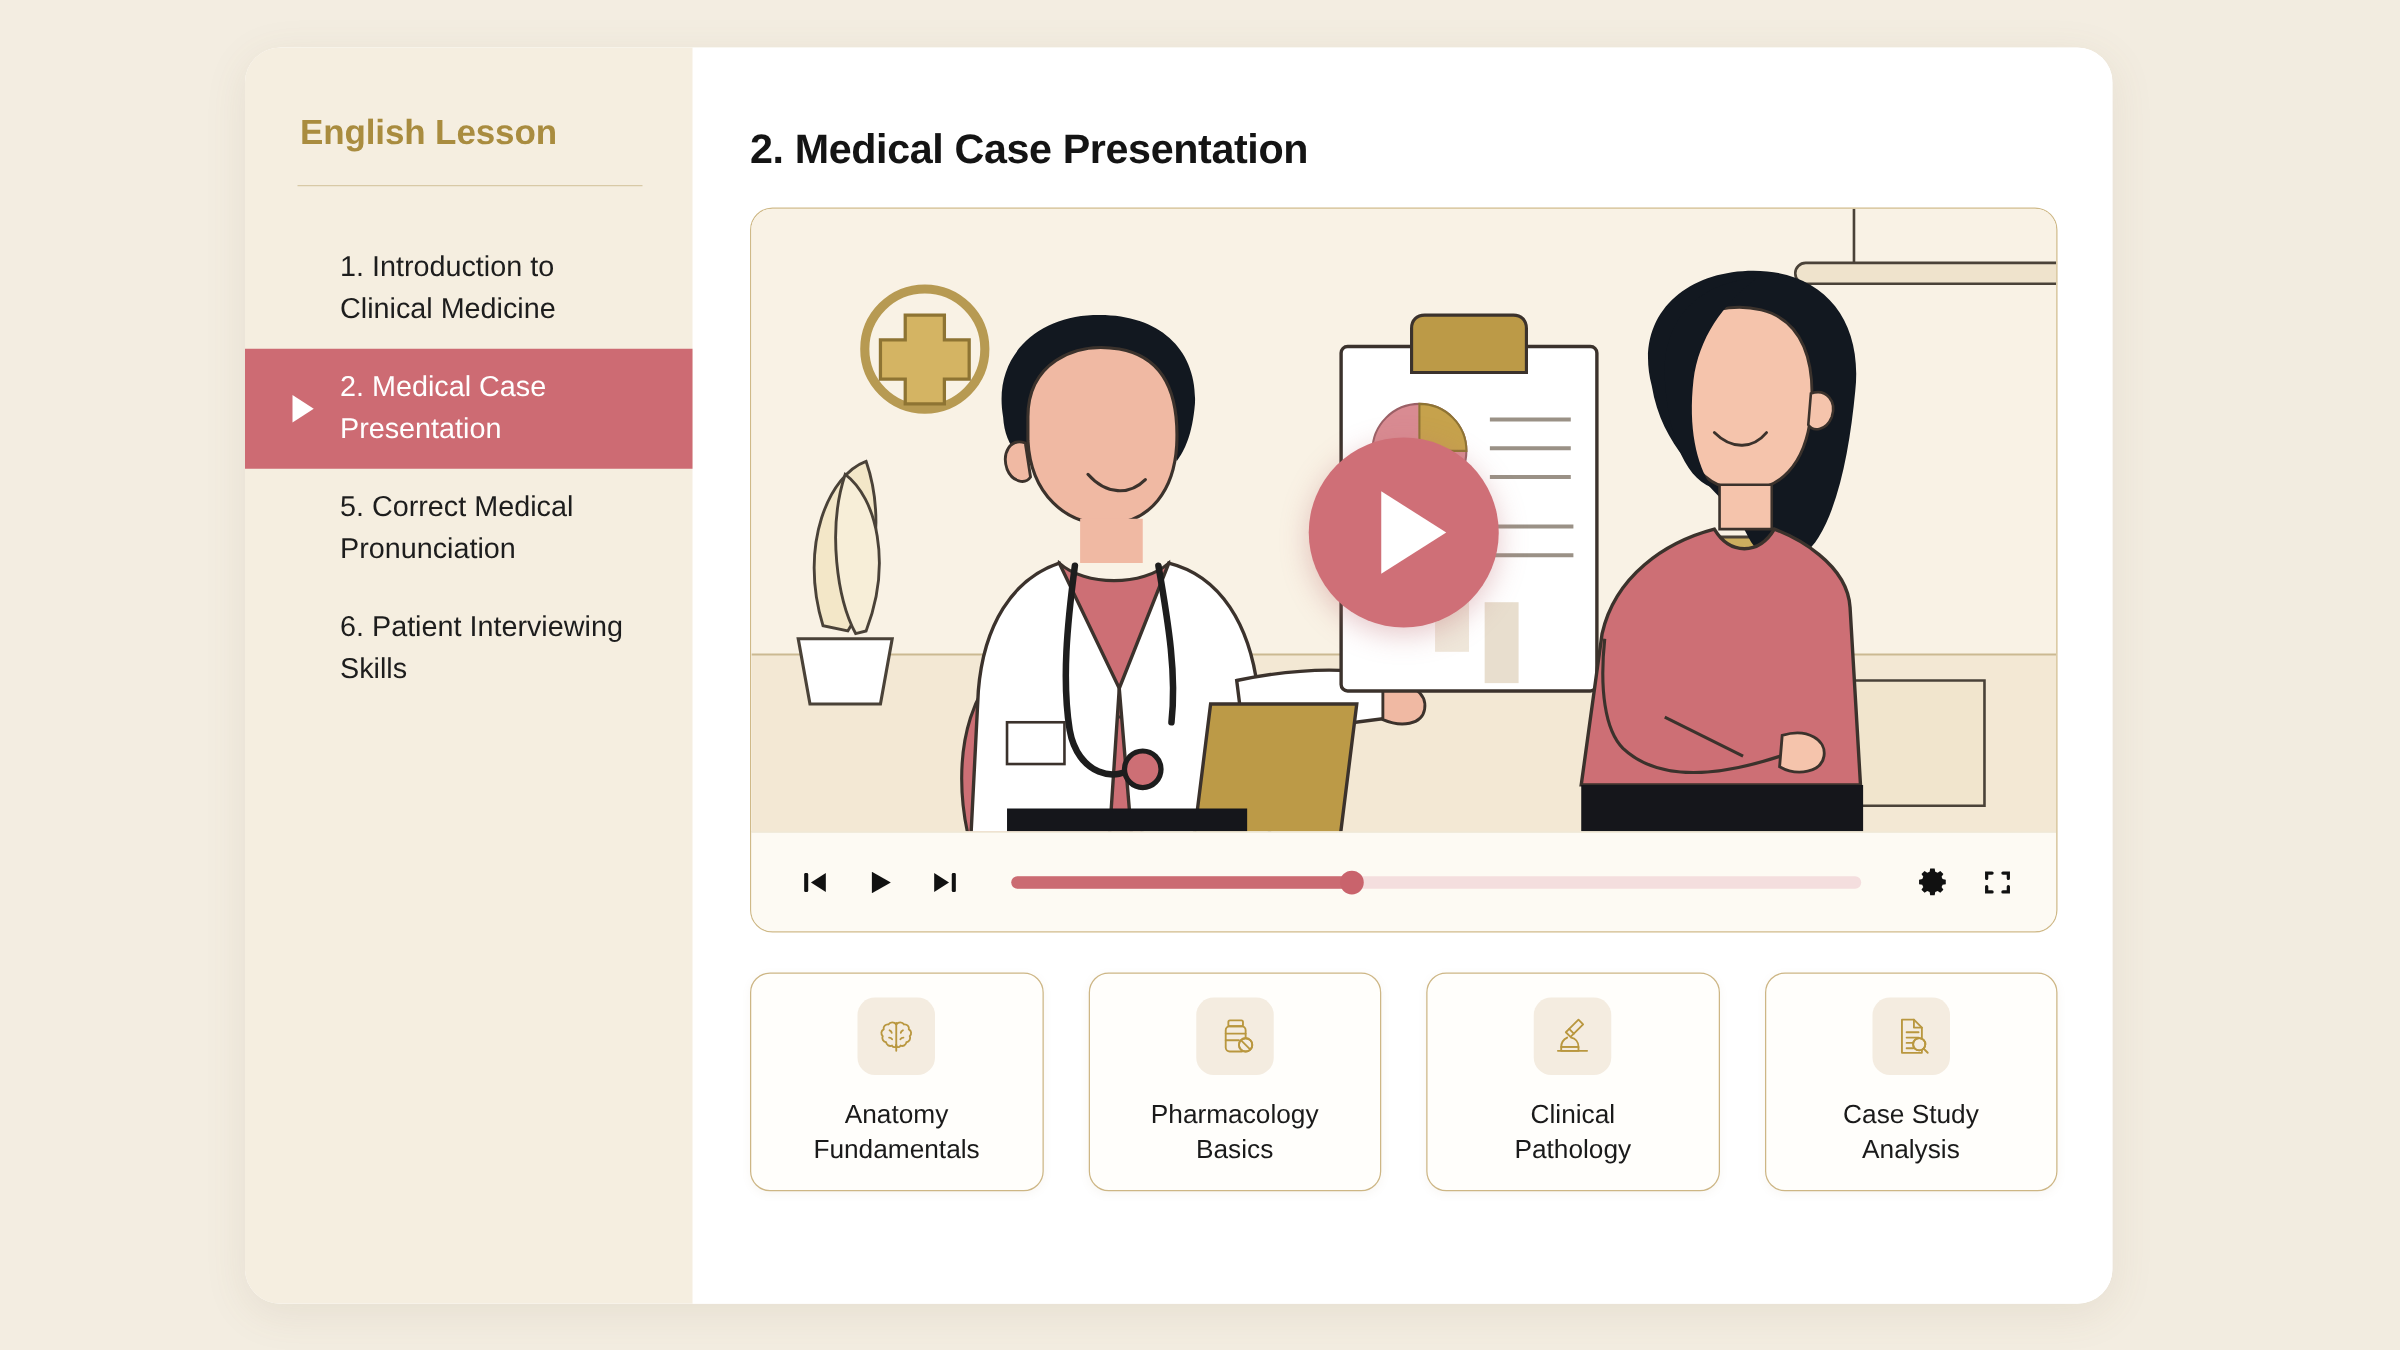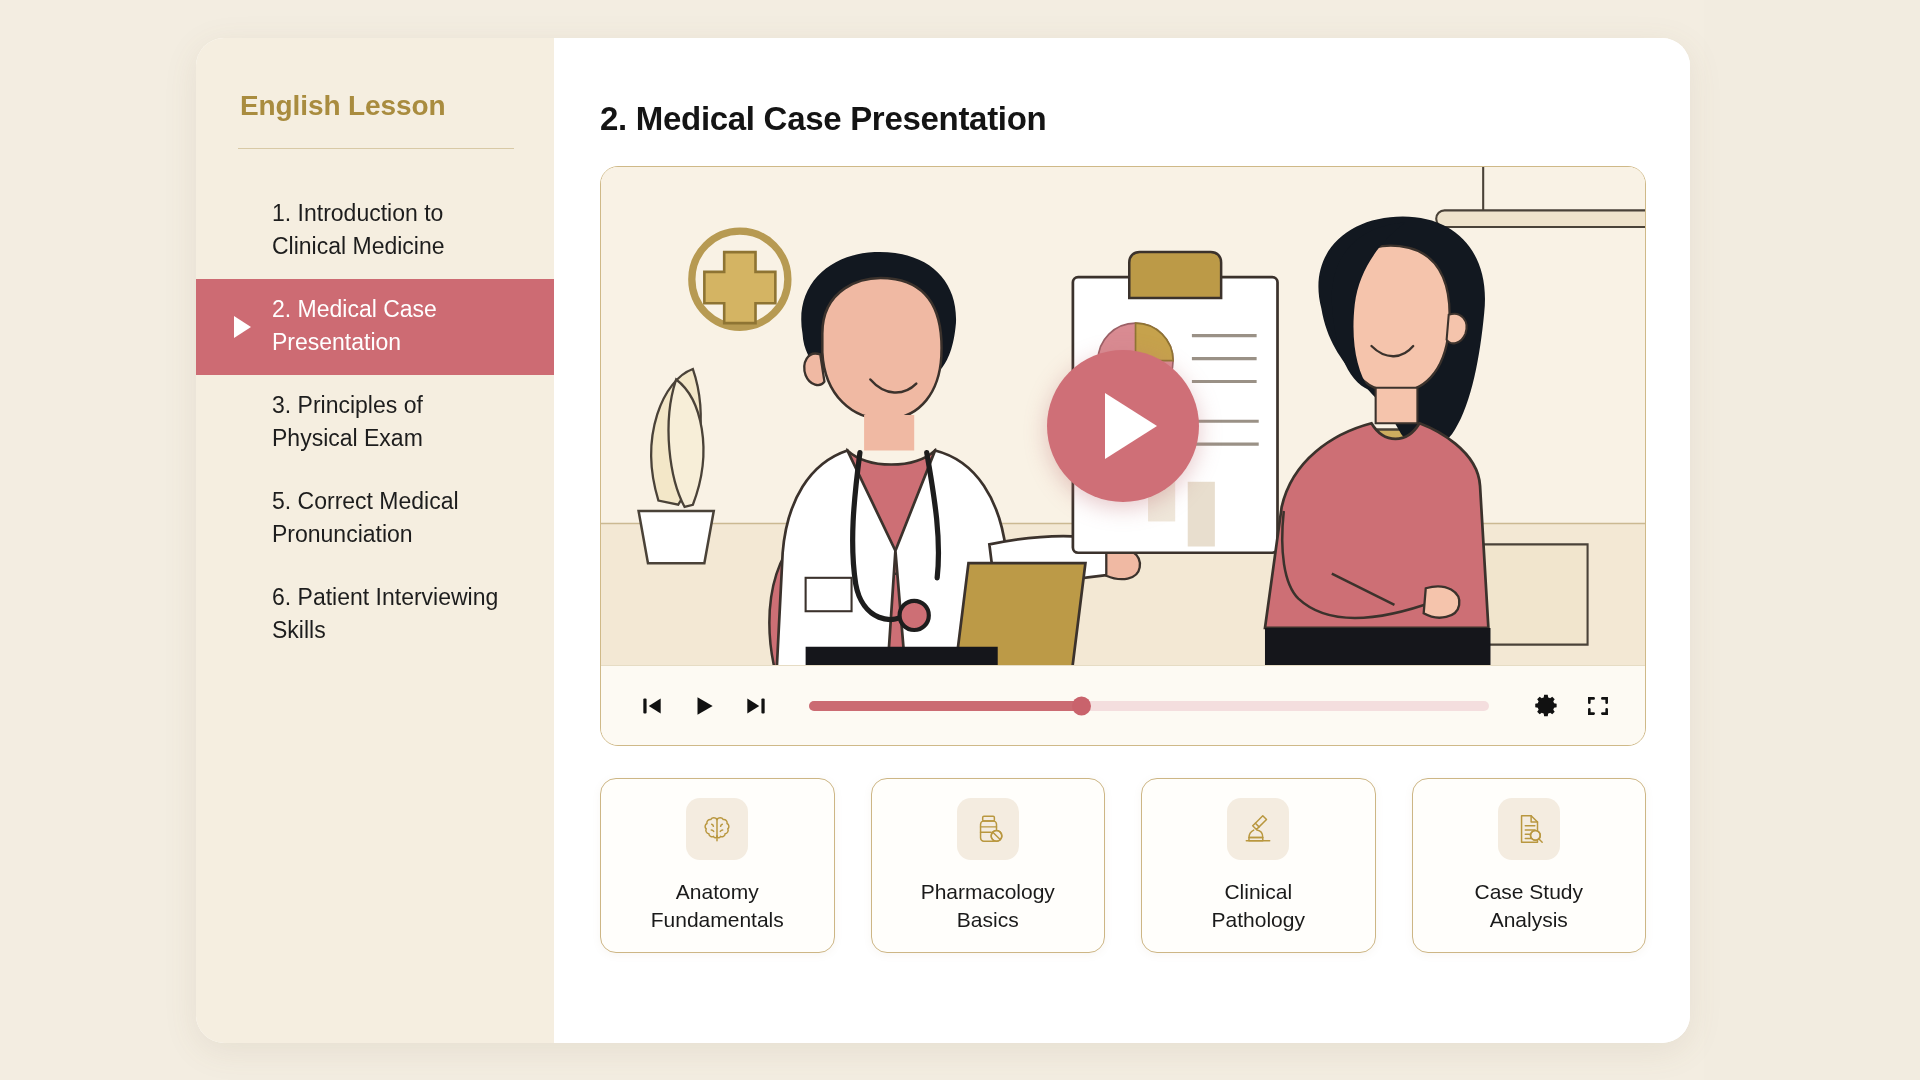--- a/index.html
+++ b/index.html
@@ -256,25 +256,20 @@
           <span class="lesson-label">1. Introduction to
 Clinical Medicine</span>
         </li>
         <li class="lesson-item active">
           <span class="play-marker"></span>
           <span class="lesson-label">2. Medical Case
 Presentation</span>
         </li>
         <li class="lesson-item">
 
-          <span class="lesson-label">3. Principles of
-Physical Exam</span>
-        </li>
-        <li class="lesson-item">
-
           <span class="lesson-label">5. Correct Medical
 Pronunciation</span>
         </li>
         <li class="lesson-item">
 
           <span class="lesson-label">6. Patient Interviewing
 Skills</span>
         </li>
       </ul>
     </aside>

